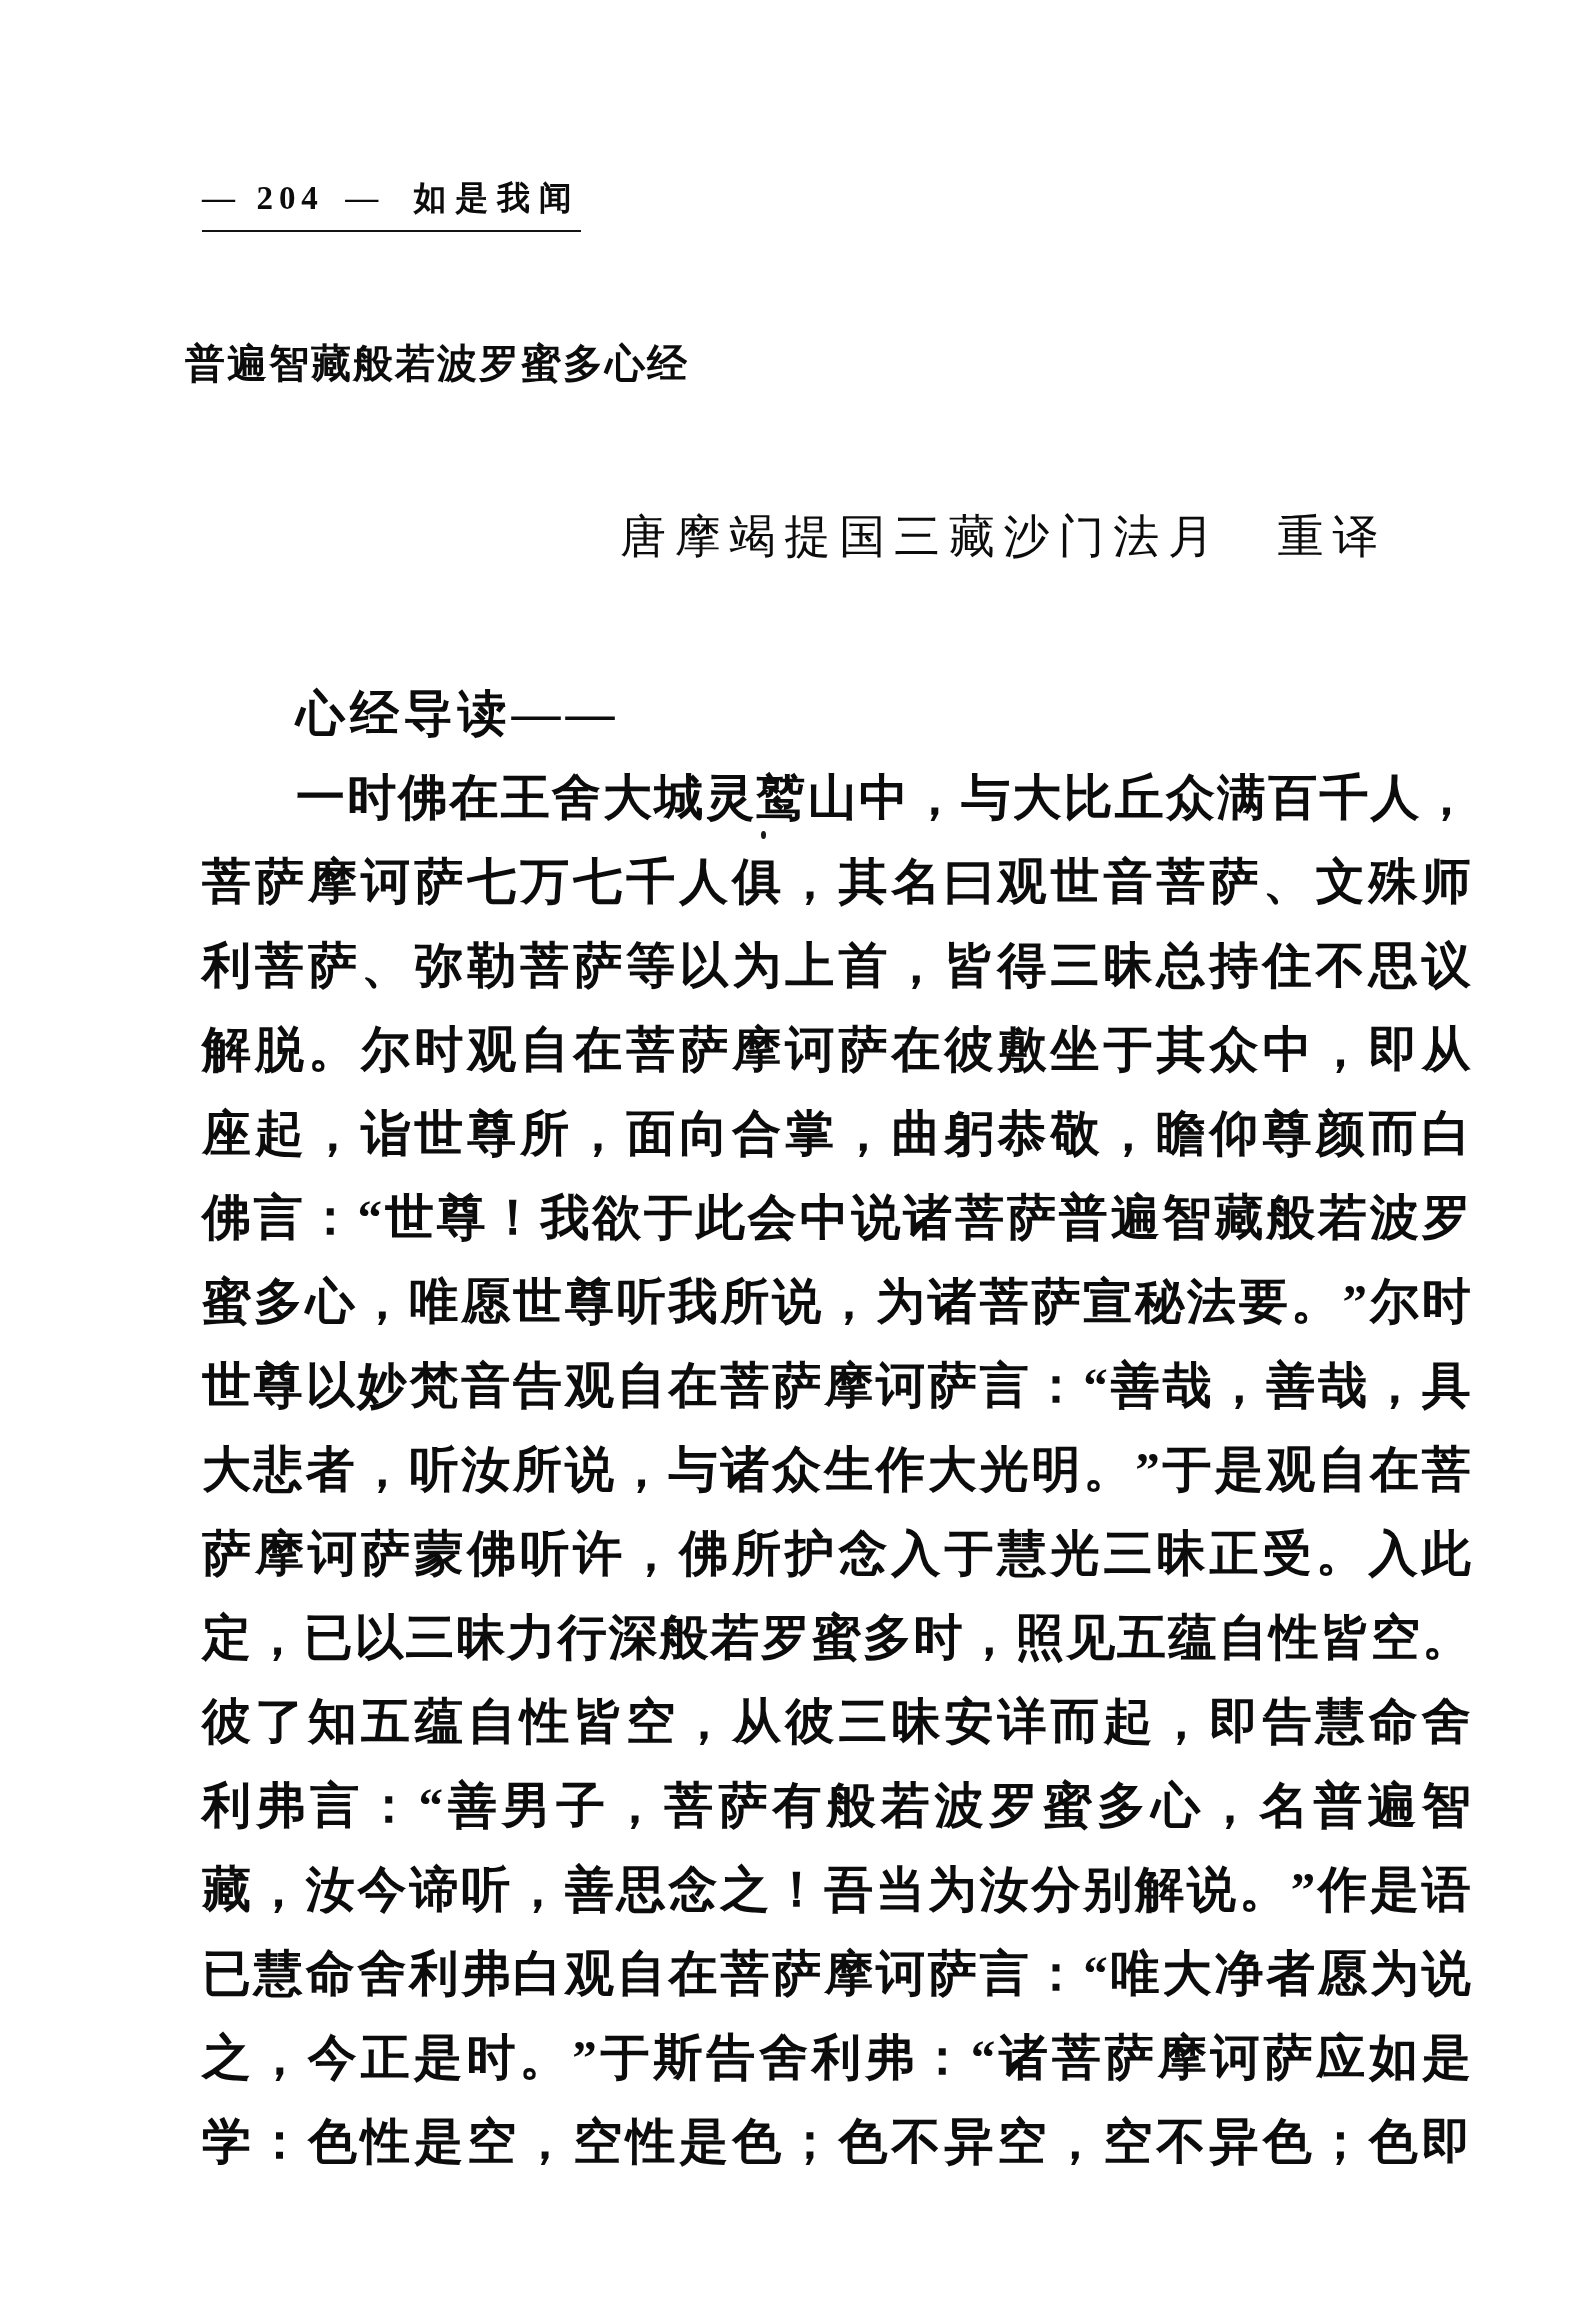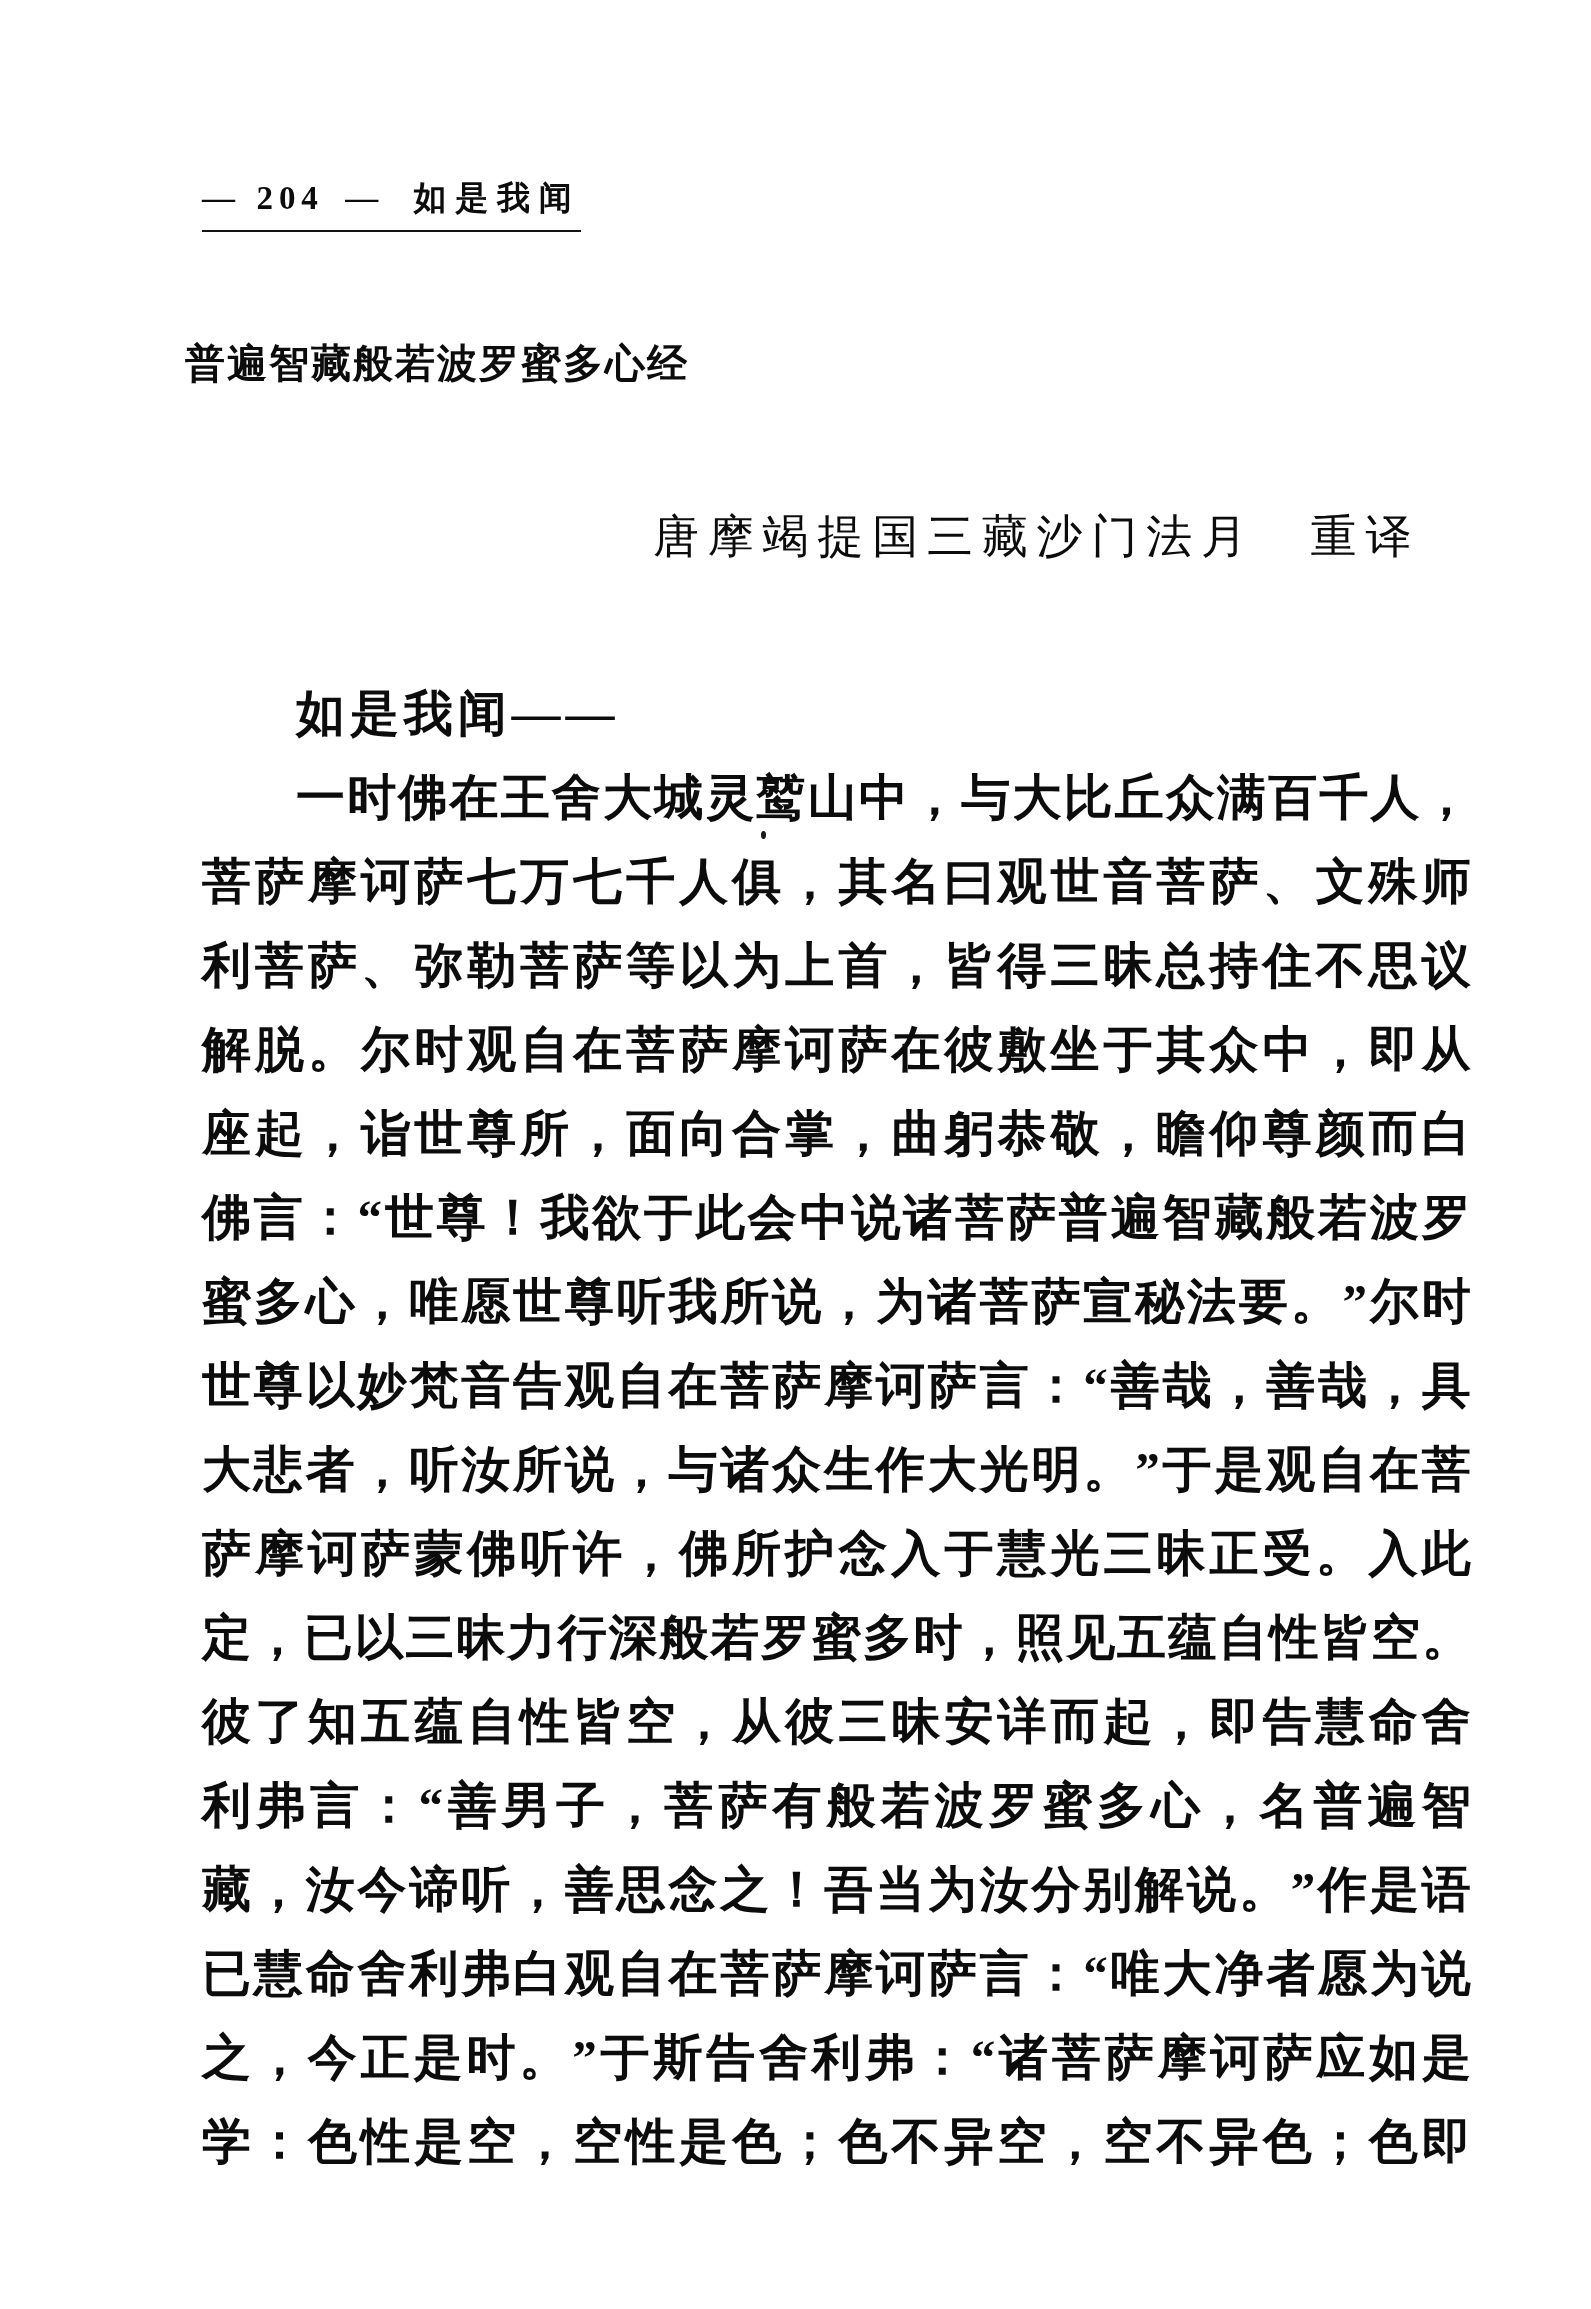--- a/index.html
+++ b/index.html
@@ -36,21 +36,21 @@
     margin: 0;
     font-size: 40px;
     font-weight: 800;
     letter-spacing: 2px;
     line-height: 1;
     white-space: nowrap;
   }
   
   .attribution {
     position: absolute;
-    left: 653px;
+    left: 620px;
     top: 514px;
     font-size: 46px;
     font-weight: 500;
     letter-spacing: 8.8px;
     line-height: 1;
     white-space: nowrap;
   }
   
   .sutra-text {
     position: absolute;
@@ -95,21 +95,21 @@
     <span class="pgnum">204</span>
     <span>—</span>
     <span class="booktitle">如是我闻</span>
   </div>
 
   <h1 class="chapter-title">普遍智藏般若波罗蜜多心经</h1>
 
   <div class="attribution">唐摩竭提国三藏沙门法月　重译</div>
 
   <div class="sutra-text">
-      <div class="bline plain indent">如是我闻——</div>
+      <div class="bline plain indent">心经导读——</div>
       <div class="bline indent">
         <span>一</span>
         <span>时</span>
         <span>佛</span>
         <span>在</span>
         <span>王</span>
         <span>舍</span>
         <span>大</span>
         <span>城</span>
         <span>灵</span>

